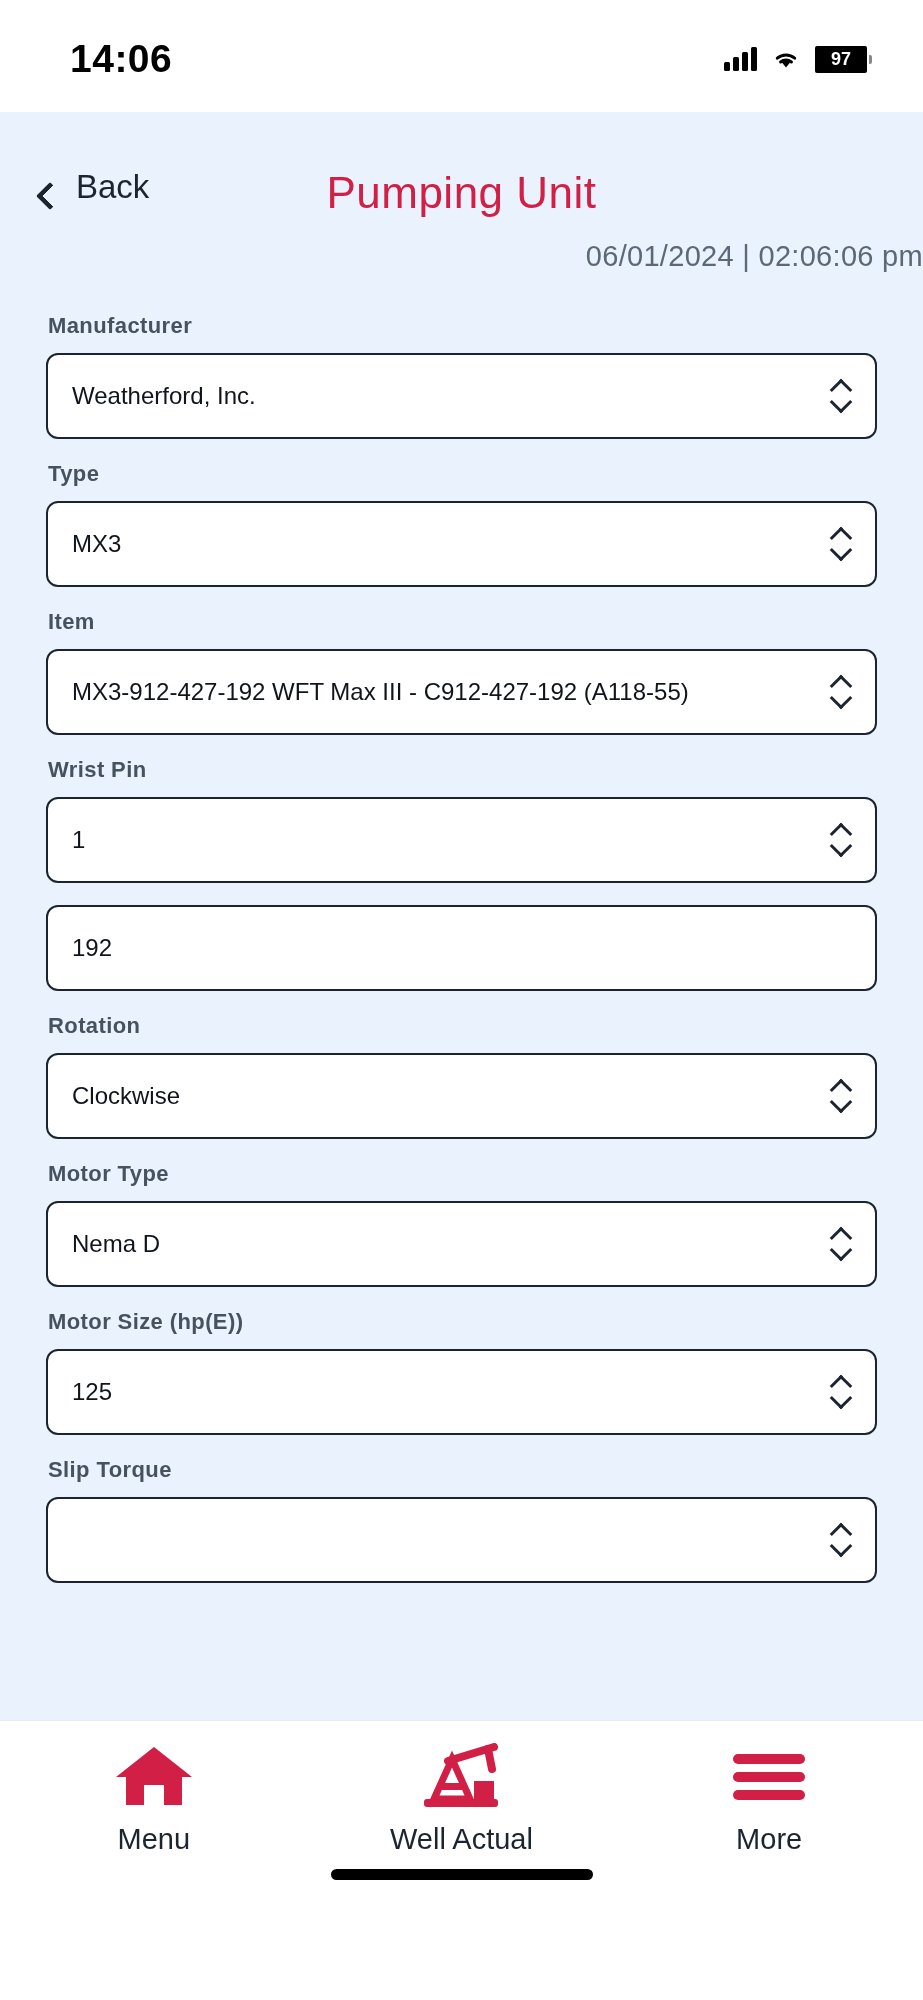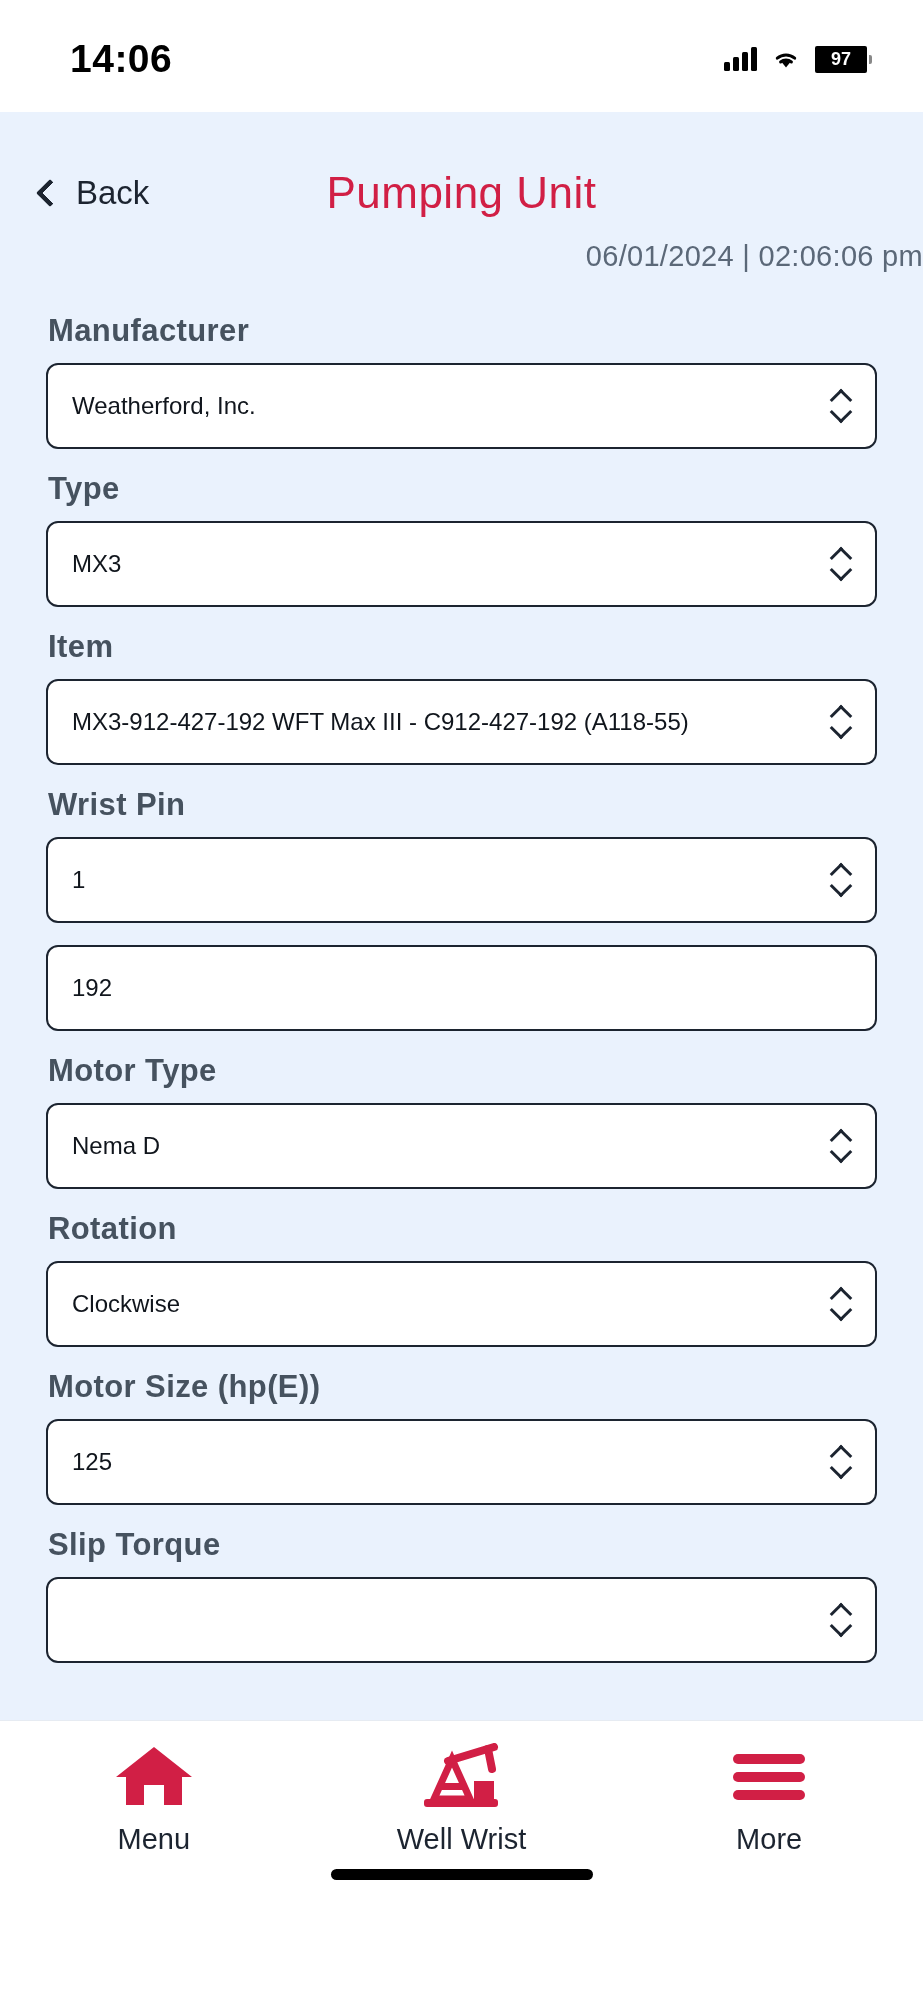--- a/index.html
+++ b/index.html
@@ -83,23 +83,23 @@
 
   
   .header {
     flex: 0 0 auto;
     padding: 56px 0 0 0;
     position: relative;
   }
   .back-btn {
     position: absolute;
     left: 40px;
-    top: 62px;
-    display: flex;
-    align-items: center;
+    top: 56px;
+    display: flex;
+    align-items: flex-end;
     gap: 16px;
     color: #1c2430;
   }
   .chev {
     width: 20px; height: 20px;
     border-left: 5px solid #1c2430;
     border-bottom: 5px solid #1c2430;
     transform: rotate(45deg);
     border-radius: 2px;
   }
@@ -120,21 +120,21 @@
 
   
   .form-scroll {
     flex: 1 1 auto;
     overflow: hidden;
     padding: 40px 46px 0 46px;
     position: relative;
   }
   .field { margin-bottom: 22px; }
   .field-label {
-    font-size: 31px;
+    font-size: 22px;
     font-weight: bold;
     color: #46525f;
     margin: 0 0 14px 2px;
     letter-spacing: 0.4px;
   }
   .control {
     position: relative;
     height: 86px;
     background: #ffffff;
     border: 2px solid #1c2430;
@@ -271,31 +271,31 @@
       </div>
     </div>
 
     <div class="field">
       <div class="control">
         <span class="control-value">192</span>
       </div>
     </div>
 
     <div class="field">
+      <div class="field-label">Rotation</div>
+      <div class="control">
+        <span class="control-value">Clockwise</span>
+        <span class="stepper-icon"></span>
+      </div>
+    </div>
+
+    <div class="field">
       <div class="field-label">Motor Type</div>
       <div class="control">
         <span class="control-value">Nema D</span>
-        <span class="stepper-icon"></span>
-      </div>
-    </div>
-
-    <div class="field">
-      <div class="field-label">Rotation</div>
-      <div class="control">
-        <span class="control-value">Clockwise</span>
         <span class="stepper-icon"></span>
       </div>
     </div>
 
     <div class="field">
       <div class="field-label">Motor Size (hp(E))</div>
       <div class="control">
         <span class="control-value">125</span>
         <span class="stepper-icon"></span>
       </div>
@@ -326,21 +326,21 @@
       <div class="tab-icon">
         <svg width="86" height="66" viewBox="0 0 86 66">
           <rect x="6" y="56" width="74" height="8" rx="3" fill="#d11f45"></rect>
           <path d="M16 56 L34 16 L52 56 Z" fill="none" stroke="#d11f45" stroke-width="7"></path>
           <rect x="24" y="40" width="22" height="7" fill="#d11f45"></rect>
           <path d="M30 18 L76 4" stroke="#d11f45" stroke-width="8" stroke-linecap="round"></path>
           <path d="M70 6 L74 26" stroke="#d11f45" stroke-width="8" stroke-linecap="round"></path>
           <rect x="56" y="38" width="20" height="18" fill="#d11f45"></rect>
         </svg>
       </div>
-      <div class="tab-label">Well Wrist</div>
+      <div class="tab-label">Well Actual</div>
     </div>
 
     <div class="tab">
       <div class="tab-icon">
         <svg width="76" height="56" viewBox="0 0 76 56">
           <rect x="2" y="6" width="72" height="10" rx="5" fill="#d11f45"></rect>
           <rect x="2" y="24" width="72" height="10" rx="5" fill="#d11f45"></rect>
           <rect x="2" y="42" width="72" height="10" rx="5" fill="#d11f45"></rect>
         </svg>
       </div>

